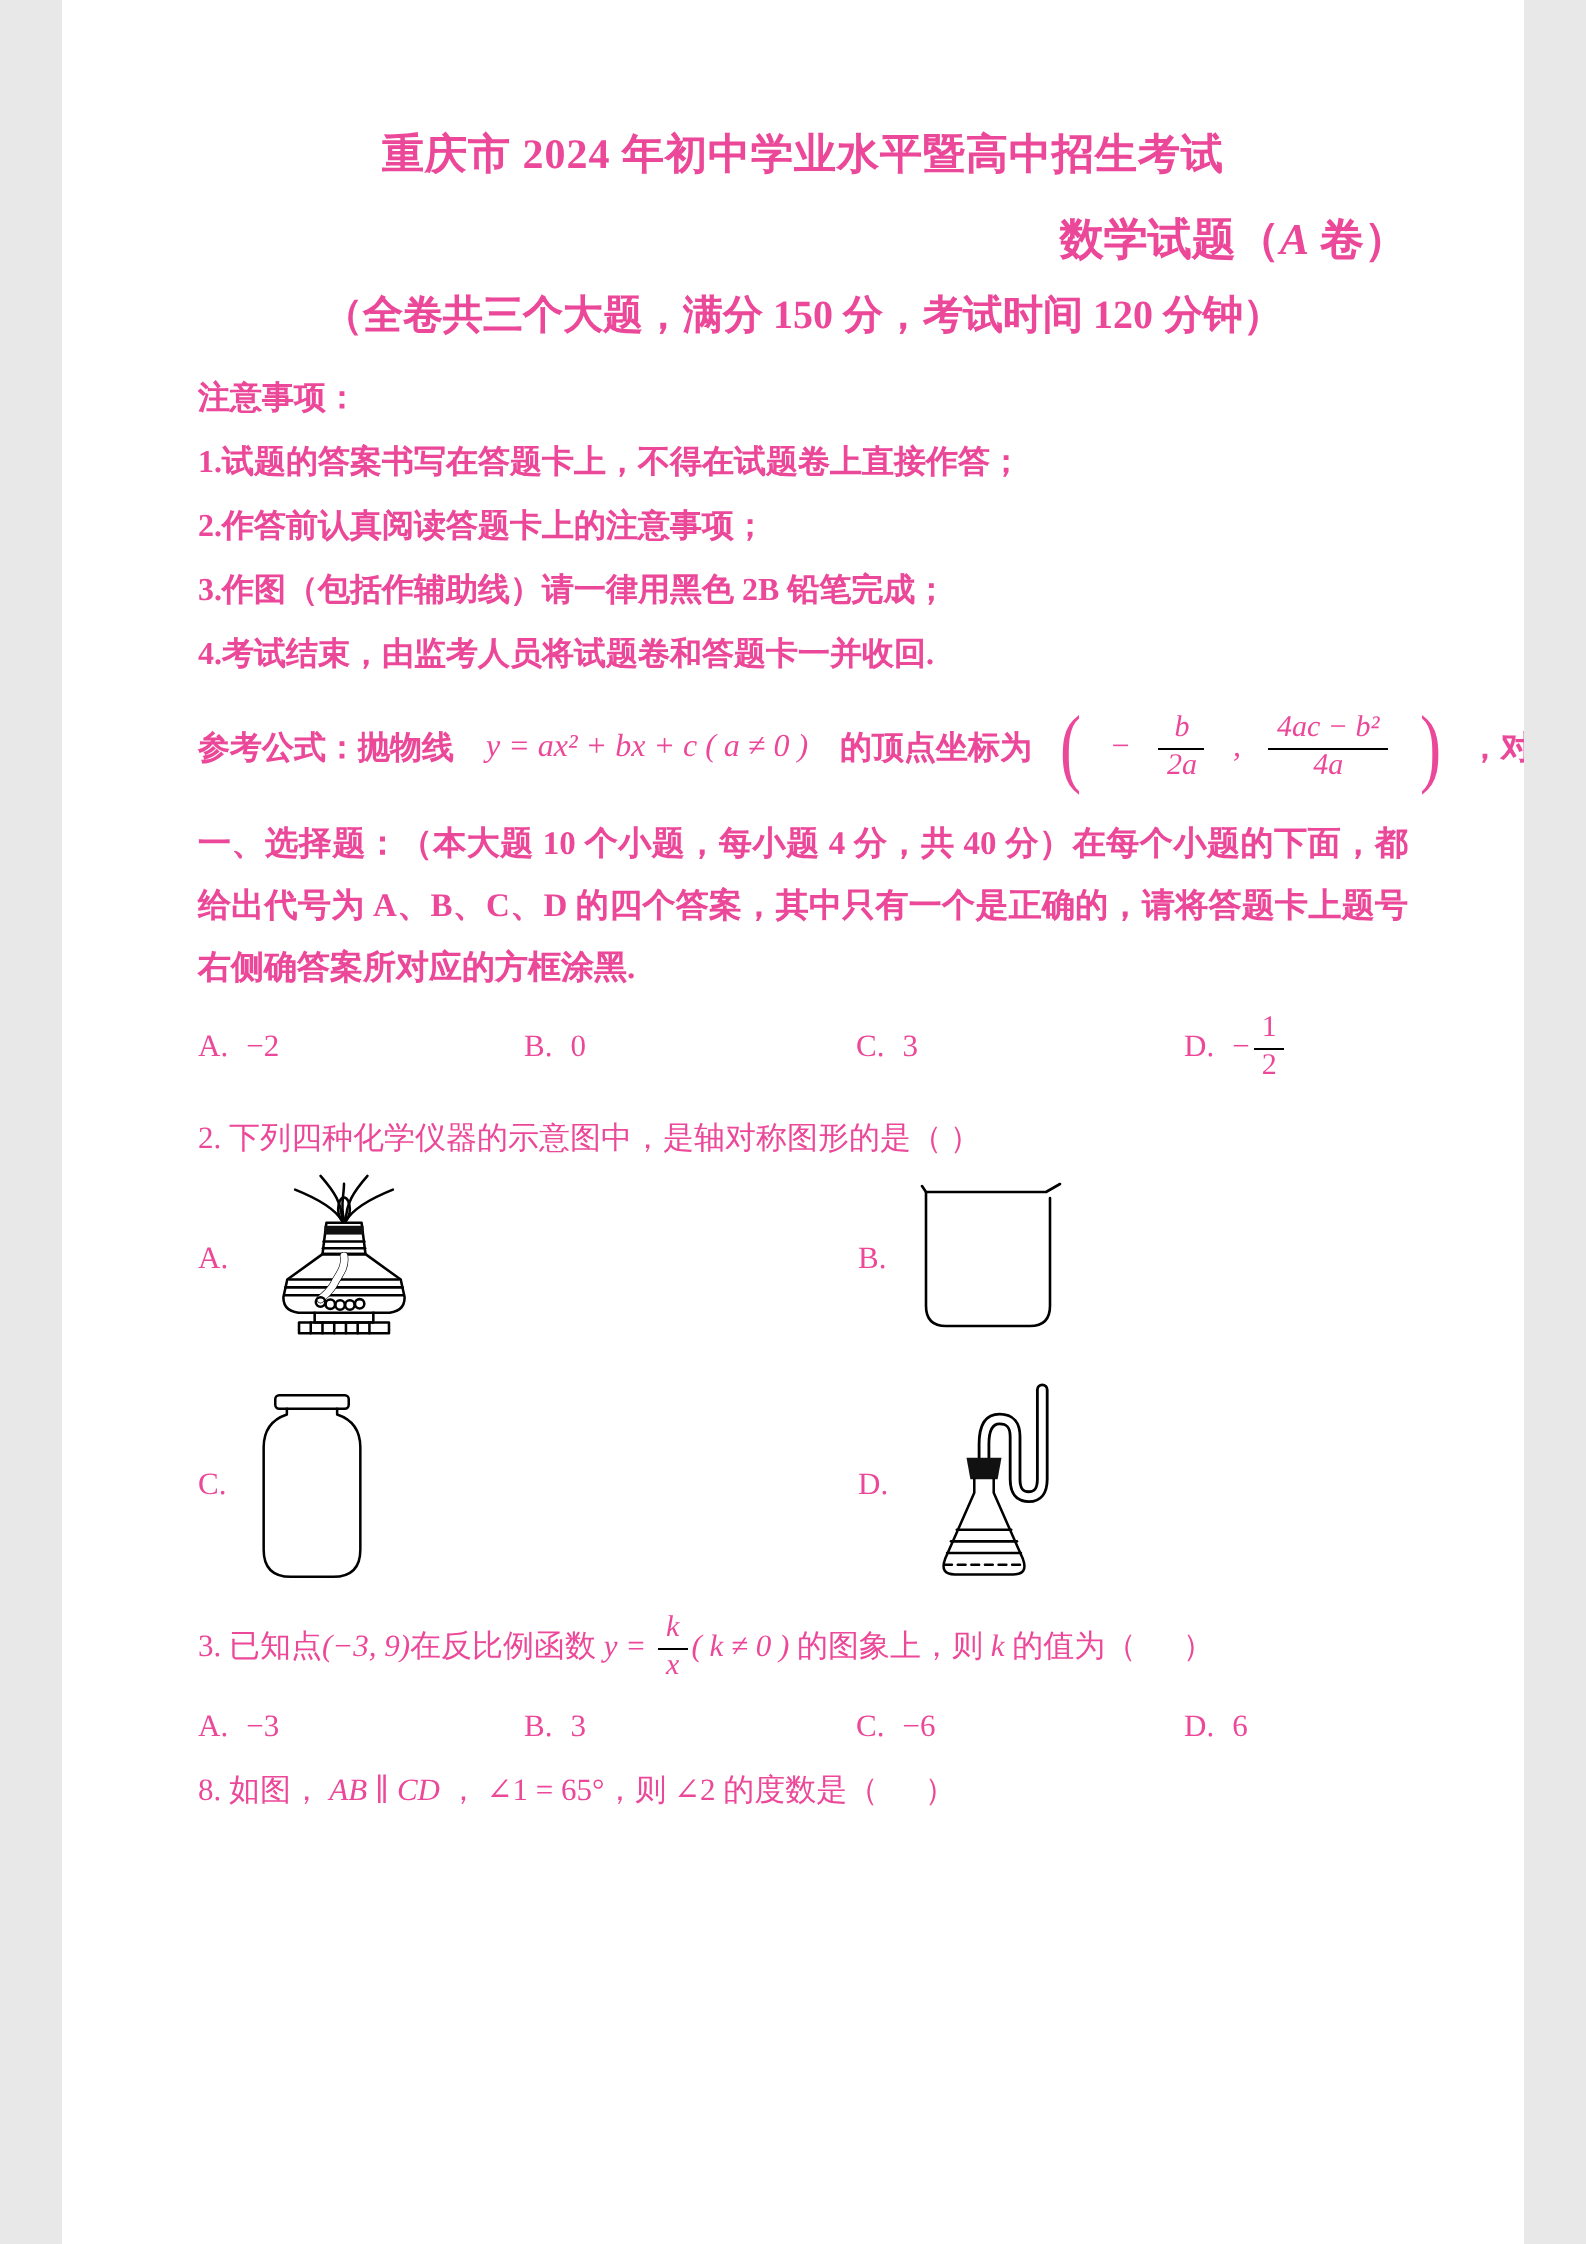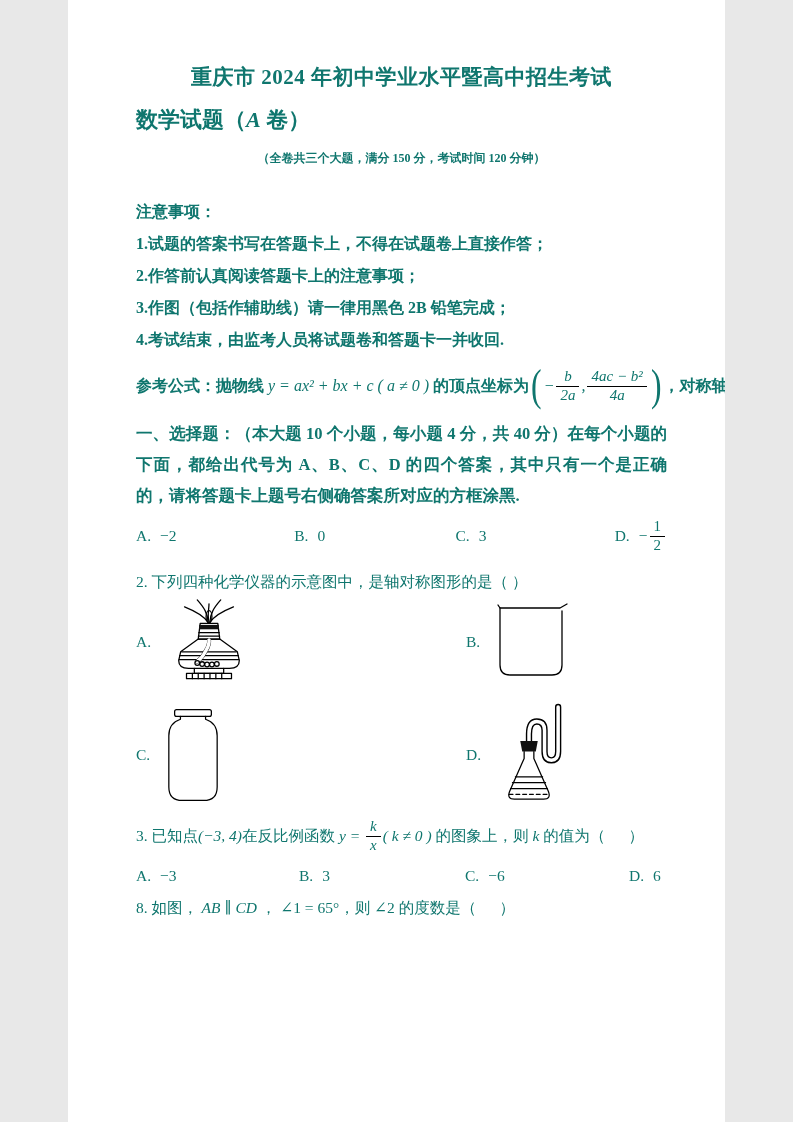--- a/index.html
+++ b/index.html
@@ -1,32 +1,32 @@
 <!DOCTYPE html>
 <html><head>
 <meta charset="utf-8">
 <style>
   * { margin:0; padding:0; box-sizing:border-box; }
   html, body { background:#e8e8e8; }
   .page {
-    width:657px; height:1122px; margin:0 auto; background:#ffffff; color:#0f766e;
+    width:731px; height:1122px; margin:0 auto; background:#ffffff; color:#ec4899;
     font-family:"Liberation Serif","DejaVu Serif",serif; overflow:hidden;
   }
   .content { padding:64px 58px 0 68px; }
 
   .title    { font-size:21px; font-weight:bold; text-align:center; line-height:26px; margin-bottom:17px; letter-spacing:0.5px; }
-  .subtitle { font-size:22px; font-weight:bold; text-align:left; line-height:26px; margin-bottom:15px; }
+  .subtitle { font-size:22px; font-weight:bold; text-align:right; line-height:26px; margin-bottom:15px; }
   .subtitle .m { font-weight:bold; }
-  .info     { font-size:12px; font-weight:bold; text-align:center; line-height:20px; margin-bottom:28px; }
+  .info     { font-size:20px; font-weight:bold; text-align:center; line-height:20px; margin-bottom:16px; }
 
   .nb { font-weight:bold; font-size:16px; line-height:32px; }
 
   .m  { font-family:"Liberation Serif","DejaVu Serif",serif; font-style:italic; }
 
-  .formula-line { display:flex; align-items:center; height:56px; margin-top:2px; font-size:16px; white-space:pre; }
+  .formula-line { display:flex; align-items:center; height:56px; margin-top:2px; font-size:16px; white-space:pre;gap:12px; }
   .zh-b { font-weight:bold; }
   .frac { display:inline-flex; flex-direction:column; align-items:stretch; text-align:center; line-height:1.15; font-size:15px; margin:0 2px; }
   .frac .num { padding:0 4px; }
   .frac .den { border-top:1.2px solid #000; padding:0 4px; }
   .bigparen { font-size:44px; line-height:0.9; transform:scaleX(.72); font-weight:400; }
 
   .intro { font-weight:bold; font-size:16.5px; line-height:31px; text-align:justify; margin-top:4px; }
 
   .q { font-size:15.5px; line-height:22px; margin-top:12px; }
   .q.first { margin-top:4px; }
@@ -144,21 +144,21 @@
           <path d="M30,49 L30,56 L15,90 Q12,98 20,98 L50,98 Q58,98 55,90 L40,56 L40,49"></path>
           <line x1="21" y1="75" x2="49" y2="75"></line>
           <line x1="18" y1="81" x2="52" y2="81"></line>
           <line x1="16" y1="87" x2="54" y2="87"></line>
           <line x1="14.5" y1="93" x2="55.5" y2="93" stroke-dasharray="4 3"></line>
         </svg>
       </div>
     </div>
 
     <div class="q mathline q3line">
-      <span>3. 已知点</span><span class="m">(−3, 4)</span><span>在反比例函数</span><span class="m"> y = </span><span class="frac"><span class="num m">k</span><span class="den m">x</span></span><span class="m">( k ≠ 0 )</span><span> 的图象上，则</span><span class="m"> k </span><span>的值为（      ）</span>
+      <span>3. 已知点</span><span class="m">(−3, 9)</span><span>在反比例函数</span><span class="m"> y = </span><span class="frac"><span class="num m">k</span><span class="den m">x</span></span><span class="m">( k ≠ 0 )</span><span> 的图象上，则</span><span class="m"> k </span><span>的值为（      ）</span>
     </div>
     <div class="opt-row">
       <div class="opt o1"><span>A.</span><span class="val">−3</span></div>
       <div class="opt o2"><span>B.</span><span class="val">3</span></div>
       <div class="opt o3"><span>C.</span><span class="val">−6</span></div>
       <div class="opt"><span>D.</span><span class="val">6</span></div>
     </div>
 
     <div class="q mathline">
       <span>8. 如图，</span><span class="m"> AB ∥ CD </span><span>，</span><span> ∠1 = 65°</span><span>，则</span><span> ∠2 </span><span>的度数是（      ）</span>

